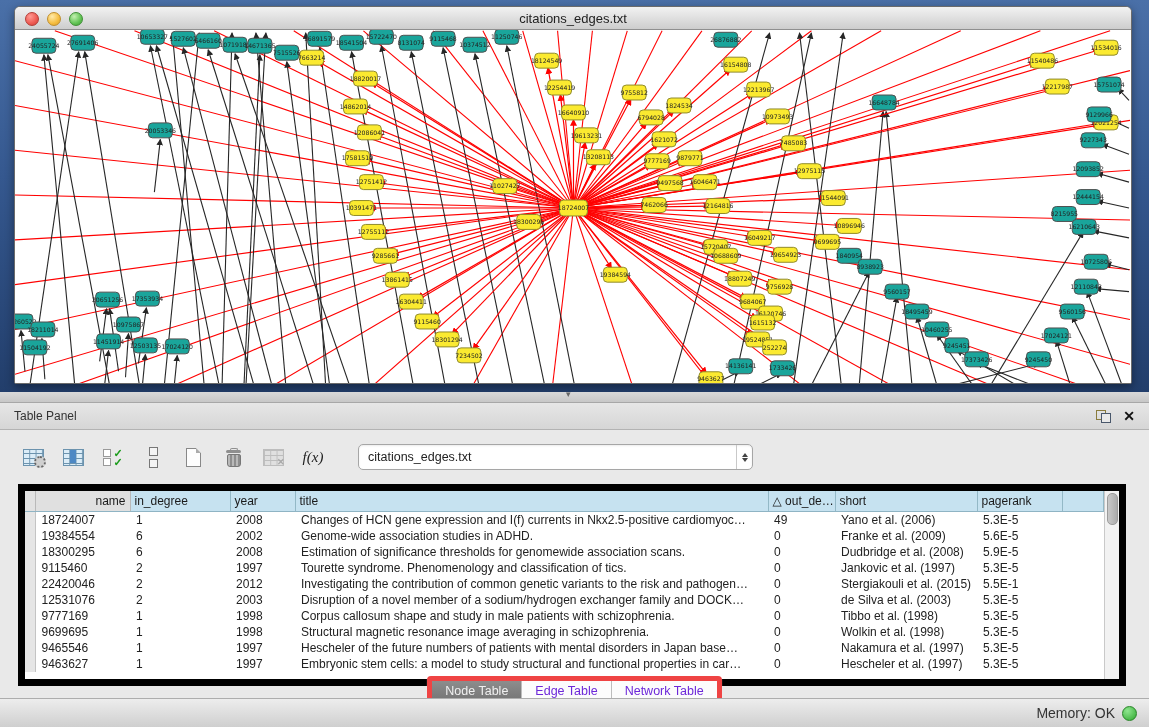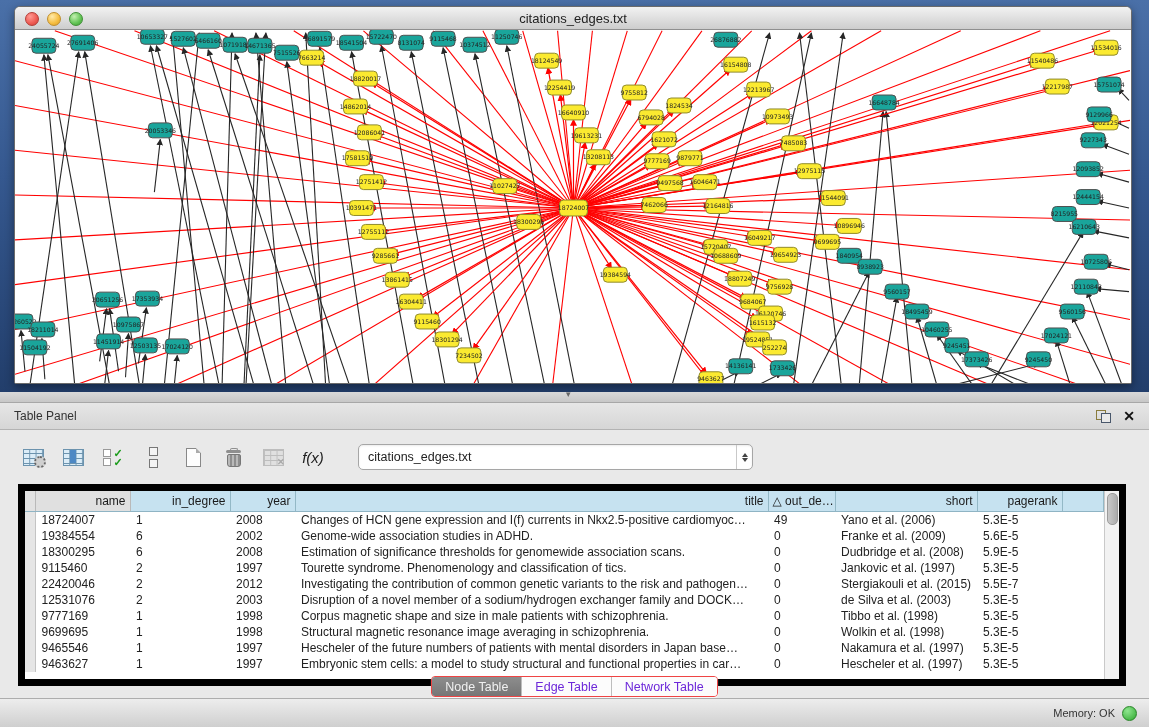--- a/index.html
+++ b/index.html
@@ -55,56 +55,56 @@
   .box-sq{width:7px;height:7px;border:1px solid #777;background:#f4f4f4;}
   .page-ic{width:13px;height:17px;background:#fdfdfd;border:1px solid #888;position:relative;}
   .page-ic:after{content:"";position:absolute;right:-1px;top:-1px;border-style:solid;border-width:0 5px 5px 0;
     border-color:transparent #e9e9e9 #aaa transparent;}
   .trash-ic{position:relative;width:15px;height:18px;}
   .trash-lid{position:absolute;left:0;top:2px;width:15px;height:3px;background:#8f8f8f;border-radius:2px;}
   .trash-handle{position:absolute;left:4px;top:0;width:6px;height:3px;border:1px solid #8f8f8f;border-bottom:none;border-radius:2px 2px 0 0;}
   .trash-body{position:absolute;left:1px;top:6px;width:12px;height:11px;border-radius:2px 2px 3px 3px;
     background:repeating-linear-gradient(90deg,#b9b9b9 0 2px,#8e8e8e 2px 4px);border:1px solid #777;}
   .x-mark{position:absolute;right:-2px;bottom:-2px;font-size:9px;color:#777;font-weight:bold;}
-  .fx-ic{font-family:Liberation Sans, sans-serif;font-style:italic;font-size:15px;color:#222;}
+  .fx-ic{font-family:Liberation Serif, serif;font-style:italic;font-size:15px;color:#222;}
   .net-select{margin-left:18px;width:393px;height:24px;background:#fff;border:1px solid #a6a6a6;border-radius:5px;
     display:flex;align-items:center;font-size:12.5px;color:#222;box-shadow:inset 0 1px 2px rgba(0,0,0,.08);}
   .net-select .val{padding-left:9px;flex:1;}
   .stepper{width:15px;height:100%;border-left:1px solid #c9c9c9;display:flex;flex-direction:column;
     align-items:center;justify-content:center;gap:1px;}
   .tri-up{width:0;height:0;border-left:3.5px solid transparent;border-right:3.5px solid transparent;border-bottom:4px solid #444;}
   .tri-dn{width:0;height:0;border-left:3.5px solid transparent;border-right:3.5px solid transparent;border-top:4px solid #444;}
   
   .table-box{position:absolute;left:18px;top:54px;width:1094px;height:188px;background:#fff;
     border:7px solid #000000;display:flex;}
   .tbl{flex:1;overflow:hidden;}
   table{border-collapse:collapse;table-layout:fixed;width:100%;}
   th{height:20px;font-size:12px;font-weight:normal;color:#1a1a1a;background:#c6e2f0;
-    border-right:1px solid #93b8c6;border-bottom:1px solid #8fb4c4;padding:0 4px;text-align:right;
+    border-right:1px solid #93b8c6;border-bottom:1px solid #8fb4c4;padding:0 4px;text-align:left;
     overflow:hidden;white-space:nowrap;}
   th.gutter{width:10px;background:#e2e2e2;border-right:1px solid #b9b9b9;}
   th.namecol{background:#e0e0e0;text-align:right;border-right:1px solid #b9b9b9;}
   th.sorted{text-align:left;}
   td{height:16px;font-size:12px;color:#222;padding:0 4px 0 6px;white-space:nowrap;overflow:hidden;}
   td.gutter{background:#e6e6e6;border-right:1px solid #c4c4c4;padding:0;}
   .vscroll{flex:0 0 14px;background:#f2f2f2;border-left:1px solid #c9c9c9;position:relative;}
   .vthumb{position:absolute;left:2px;top:2px;width:9px;height:30px;border-radius:5px;
     background:linear-gradient(90deg,#c9c9c9,#ababab);border:1px solid #9b9b9b;}
   
   .tabs-row{position:absolute;left:0;top:246px;width:1149px;display:flex;justify-content:center;}
-  .seg{display:flex;border:1px solid #ef4444;border-radius:4px;overflow:hidden;height:19px;
+  .seg{display:flex;border:5px solid #ef4444;border-radius:4px;overflow:hidden;height:19px;
     background:#fcfcfc;box-shadow:0 1px 1px rgba(255,255,255,.8);}
   .seg .tab{font-size:12.5px;padding:0 13px;display:flex;align-items:center;color:#6d28d9;background:#fcfcfc;}
   .seg .tab.active{background:linear-gradient(#8d8d8d,#767676);color:#f0f0f0;}
   .seg .tab + .tab{border-left:1px solid #bdbdbd;}
   
   .statusbar{position:absolute;left:0;top:698px;width:1149px;height:29px;
     background:linear-gradient(#ededed,#cfcfcf);border-top:1px solid #adadad;
     display:flex;align-items:center;justify-content:flex-end;gap:7px;padding-right:12px;box-sizing:border-box;}
-  .mem-label{font-size:11px;color:#333;}
+  .mem-label{font-size:14px;color:#333;}
   .mem-dot{width:13px;height:13px;border-radius:50%;background:radial-gradient(circle at 35% 30%,#8fe68f,#2fa82f);
     border:1px solid #278527;}
 </style>
 </head>
 <body>
 
 <div class="desktop">
   <div class="net-window">
     <div class="titlebar">
       <div class="lights">
@@ -865,40 +865,40 @@
               <td></td>
             </tr>
             <tr>
               <td class="gutter"></td>
               <td>22420046</td>
               <td>2</td>
               <td>2012</td>
               <td>Investigating the contribution of common genetic variants to the risk and pathogen…</td>
               <td>0</td>
               <td>Stergiakouli et al. (2015)</td>
-              <td>5.5E-7</td>
+              <td>5.5E-1</td>
               <td></td>
             </tr>
             <tr>
               <td class="gutter"></td>
               <td>12531076</td>
               <td>2</td>
               <td>2003</td>
               <td>Disruption of a novel member of a sodium/hydrogen exchanger family and DOCK…</td>
               <td>0</td>
               <td>de Silva et al. (2003)</td>
               <td>5.3E-5</td>
               <td></td>
             </tr>
             <tr>
               <td class="gutter"></td>
               <td>9777169</td>
               <td>1</td>
               <td>1998</td>
-              <td>Corpus magnetic shape and size in male patients with schizophrenia.</td>
+              <td>Corpus callosum shape and study in male patients with schizophrenia.</td>
               <td>0</td>
               <td>Tibbo et al. (1998)</td>
               <td>5.3E-5</td>
               <td></td>
             </tr>
             <tr>
               <td class="gutter"></td>
               <td>9699695</td>
               <td>1</td>
               <td>1998</td>

